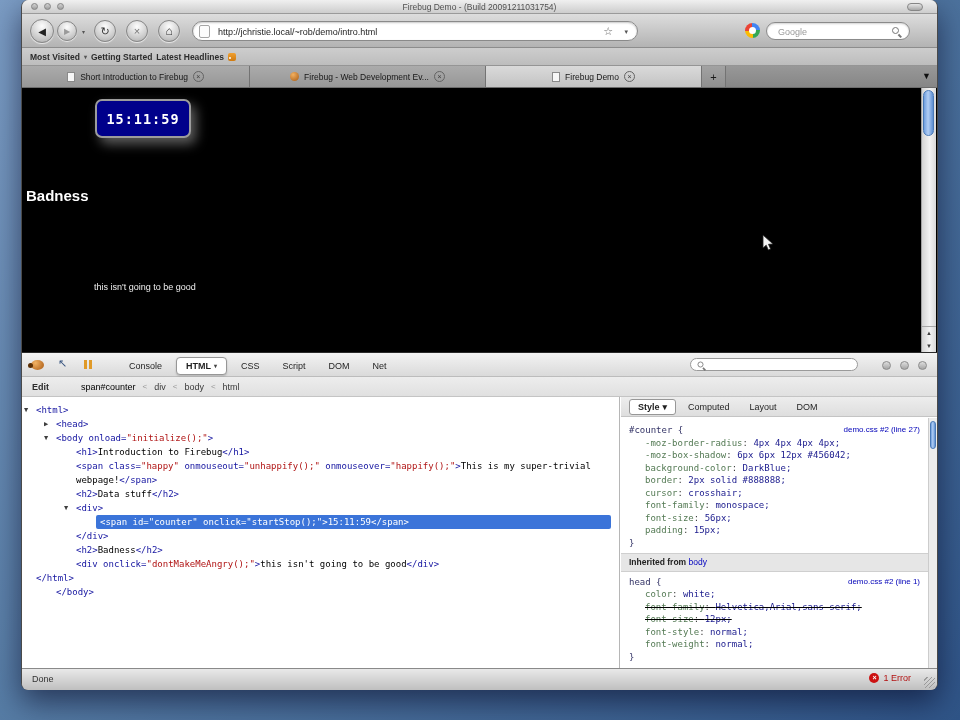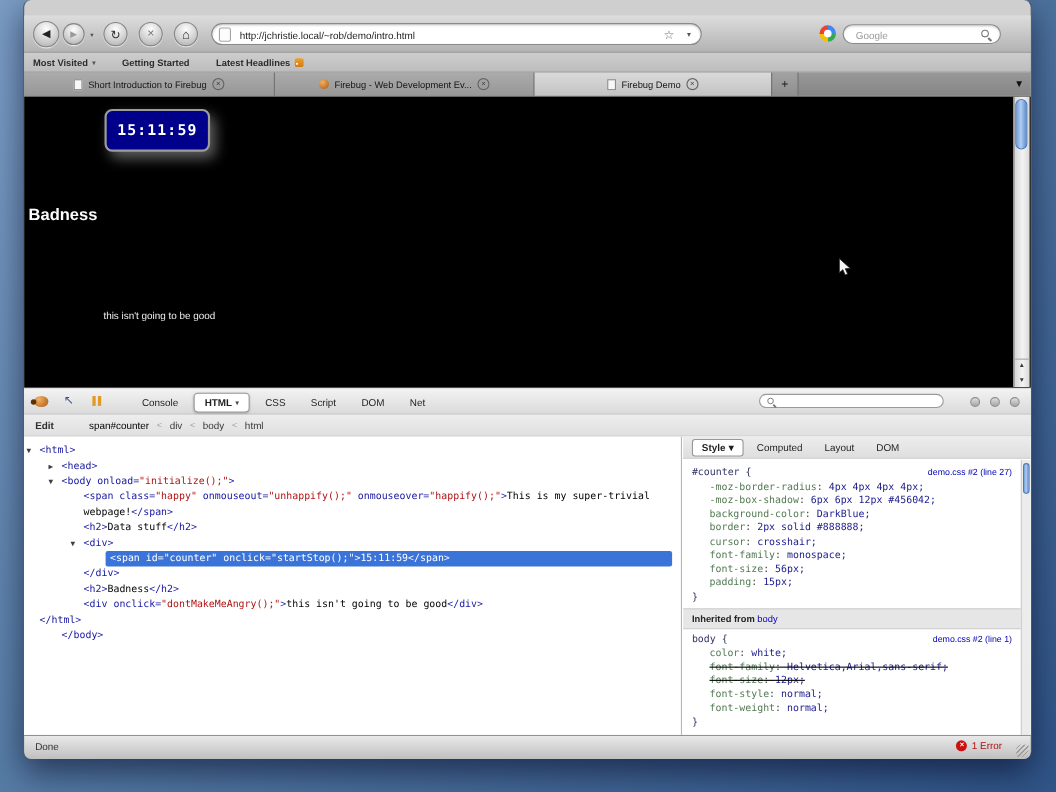--- a/index.html
+++ b/index.html
@@ -50,21 +50,21 @@
   .searchbar { position:absolute; left:744px; top:8px; width:144px; height:18px; background:#fff;
     border:1px solid #8a8a8a; border-radius:10px; box-shadow:inset 0 1px 2px rgba(0,0,0,.18); }
   .search-placeholder { position:absolute; left:11px; top:3.5px; font-size:9px; color:#9a9a9a; }
   .magnifier { position:absolute; width:7px; height:7px; border:1.5px solid #767676; border-radius:50%; }
   .magnifier::after { content:""; position:absolute; width:4px; height:1.5px; background:#767676; transform:rotate(45deg); left:5px; top:7px; }
   .searchbar .magnifier { right:10px; top:4px; }
 
   
   .bookmarksbar { position:absolute; top:48px; left:0; right:0; height:18px;
     background:linear-gradient(#cdcdcd,#bdbdbd); border-bottom:1px solid #959595;
-    display:flex; align-items:center; padding-left:8px; gap:24px; }
+    display:flex; align-items:center; padding-left:8px; gap:4px; }
   .bm-item { display:flex; align-items:center; gap:4px; font-size:8.5px; font-weight:bold; color:#2c2c2c; }
   .bm-caret { font-size:6px; color:#555; }
   .feed-icon { width:8px; height:8px; border-radius:2px; background:linear-gradient(#f0a030,#cf7a10); position:relative; }
   .feed-icon::after { content:""; position:absolute; left:1.5px; bottom:1.5px; width:2px; height:2px; border-radius:50%; background:#fff; }
 
   
   .tabstrip { position:absolute; top:66px; left:0; right:0; height:22px;
     background:linear-gradient(#989898,#868686); border-bottom:1px solid #6c6c6c; display:flex; }
   .tab { position:relative; display:flex; align-items:center; justify-content:center; gap:5px;
     font-size:8.5px; color:#161616; background:linear-gradient(#ababab,#979797);
@@ -169,20 +169,29 @@
     line-height:10px; text-align:center; font-weight:bold; }
   .error-text { font-size:9px; color:#b31111; }
   .resize-grip { position:absolute; right:2px; bottom:2px; width:11px; height:11px; border-radius:0 0 4px 0;
     background:repeating-linear-gradient(135deg, transparent 0 2px, #9a9a9a 2px 3px); }
 </style>
 </head>
 <body>
 
 <div class="window">
 
+  <div class="titlebar">
+    <div class="win-dots">
+      <span class="win-dot"></span>
+      <span class="win-dot"></span>
+      <span class="win-dot"></span>
+    </div>
+    <div class="window-title">Firebug Demo - (Build 20091211031754)</div>
+    <span class="toolbar-pill"></span>
+  </div>
 
   <div class="navbar">
     <div class="nav-btn btn-back">◀</div>
     <div class="nav-btn btn-forward">▶</div>
     <span class="nav-caret">▾</span>
     <div class="nav-btn btn-reload">↻</div>
     <div class="nav-btn btn-stop">×</div>
     <div class="nav-btn btn-home">⌂</div>
     <div class="urlbar">
       <span class="url-favicon"></span>
@@ -298,20 +307,21 @@
           <span class="crumb-sep">&lt;</span>
           <span class="crumb">html</span>
         </span>
     </div>
 
     <div class="fb-main">
       <div class="tree-pane">
           <div class="tree-line" style="padding-left: 14px;"><span class="twisty" style="left: 2px;">▼</span><span class="seg-tag">&lt;html&gt;</span></div>
           <div class="tree-line" style="padding-left: 34px;"><span class="twisty" style="left: 22px;">▶</span><span class="seg-tag">&lt;head&gt;</span></div>
           <div class="tree-line" style="padding-left: 34px;"><span class="twisty" style="left: 22px;">▼</span><span class="seg-tag">&lt;body</span><span class="seg-attr"> onload=</span><span class="seg-val">"initialize();"</span><span class="seg-tag">&gt;</span></div>
+          <div class="tree-line" style="padding-left: 54px;"><span class="seg-tag">&lt;h1&gt;</span><span class="seg-text">Introduction to Firebug</span><span class="seg-tag">&lt;/h1&gt;</span></div>
           <div class="tree-line" style="padding-left: 54px;"><span class="seg-tag">&lt;span</span><span class="seg-attr"> class=</span><span class="seg-val">"happy"</span><span class="seg-attr"> onmouseout=</span><span class="seg-val">"unhappify();"</span><span class="seg-attr"> onmouseover=</span><span class="seg-val">"happify();"</span><span class="seg-tag">&gt;</span><span class="seg-text">This is my super-trivial webpage!</span><span class="seg-tag">&lt;/span&gt;</span></div>
           <div class="tree-line" style="padding-left: 54px;"><span class="seg-tag">&lt;h2&gt;</span><span class="seg-text">Data stuff</span><span class="seg-tag">&lt;/h2&gt;</span></div>
           <div class="tree-line" style="padding-left: 54px;"><span class="twisty" style="left: 42px;">▼</span><span class="seg-tag">&lt;div&gt;</span></div>
           <div class="tree-line" style="padding-left: 74px;">
             <div class="sel-bar"><span class="seg-tag">&lt;span</span><span class="seg-attr"> id=</span><span class="seg-val">"counter"</span><span class="seg-attr"> onclick=</span><span class="seg-val">"startStop();"</span><span class="seg-tag">&gt;</span><span class="seg-text">15:11:59</span><span class="seg-tag">&lt;/span&gt;</span></div>
           </div>
           <div class="tree-line" style="padding-left: 54px;"><span class="seg-tag">&lt;/div&gt;</span></div>
           <div class="tree-line" style="padding-left: 54px;"><span class="seg-tag">&lt;h2&gt;</span><span class="seg-text">Badness</span><span class="seg-tag">&lt;/h2&gt;</span></div>
           <div class="tree-line" style="padding-left: 54px;"><span class="seg-tag">&lt;div</span><span class="seg-attr"> onclick=</span><span class="seg-val">"dontMakeMeAngry();"</span><span class="seg-tag">&gt;</span><span class="seg-text">this isn't going to be good</span><span class="seg-tag">&lt;/div&gt;</span></div>
           <div class="tree-line" style="padding-left: 14px;"><span class="seg-tag">&lt;/html&gt;</span></div>
@@ -341,21 +351,21 @@
               <div class="css-prop"><span class="prop-name">background-color</span><span class="prop-punct">: </span><span class="prop-value">DarkBlue;</span></div>
               <div class="css-prop"><span class="prop-name">border</span><span class="prop-punct">: </span><span class="prop-value">2px solid #888888;</span></div>
               <div class="css-prop"><span class="prop-name">cursor</span><span class="prop-punct">: </span><span class="prop-value">crosshair;</span></div>
               <div class="css-prop"><span class="prop-name">font-family</span><span class="prop-punct">: </span><span class="prop-value">monospace;</span></div>
               <div class="css-prop"><span class="prop-name">font-size</span><span class="prop-punct">: </span><span class="prop-value">56px;</span></div>
               <div class="css-prop"><span class="prop-name">padding</span><span class="prop-punct">: </span><span class="prop-value">15px;</span></div>
               <div class="rule-close">}</div>
             </div>
             <div class="inherited-bar"><span>Inherited from </span><span class="inherited-link">body</span></div>
             <div class="css-rule">
-              <div class="rule-head"><span class="css-source">demo.css #2 (line 1)</span><span class="css-selector">body {</span></div>
+              <div class="rule-head"><span class="css-source">demo.css #2 (line 1)</span><span class="css-selector">head {</span></div>
               <div class="css-prop"><span class="prop-name">color</span><span class="prop-punct">: </span><span class="prop-value">white;</span></div>
               <div class="css-prop struck"><span class="prop-name">font-family</span><span class="prop-punct">: </span><span class="prop-value">Helvetica,Arial,sans-serif;</span></div>
               <div class="css-prop struck"><span class="prop-name">font-size</span><span class="prop-punct">: </span><span class="prop-value">12px;</span></div>
               <div class="css-prop"><span class="prop-name">font-style</span><span class="prop-punct">: </span><span class="prop-value">normal;</span></div>
               <div class="css-prop"><span class="prop-name">font-weight</span><span class="prop-punct">: </span><span class="prop-value">normal;</span></div>
               <div class="rule-close">}</div>
             </div>
           </div>
         <div class="style-scrollbar">
           <div class="style-scroll-thumb"></div>

